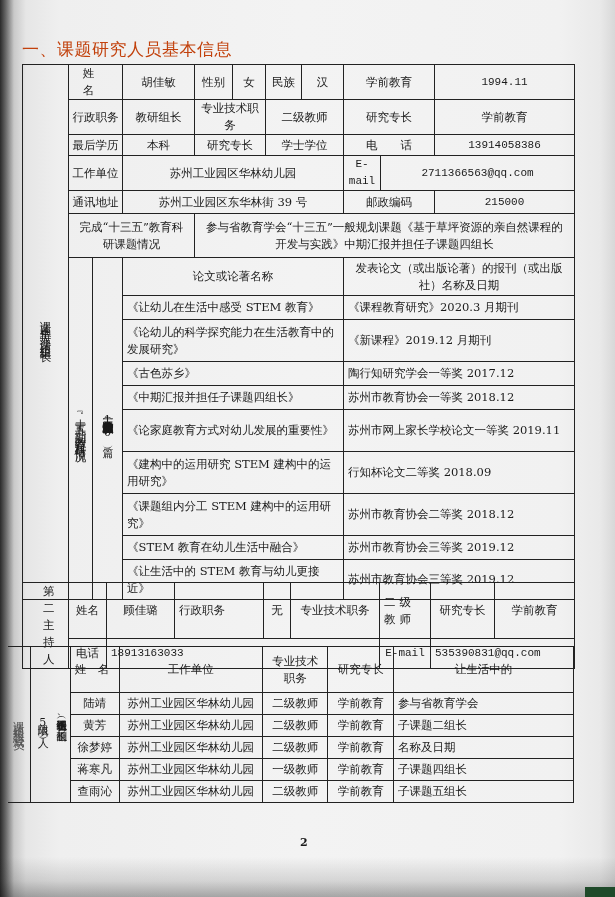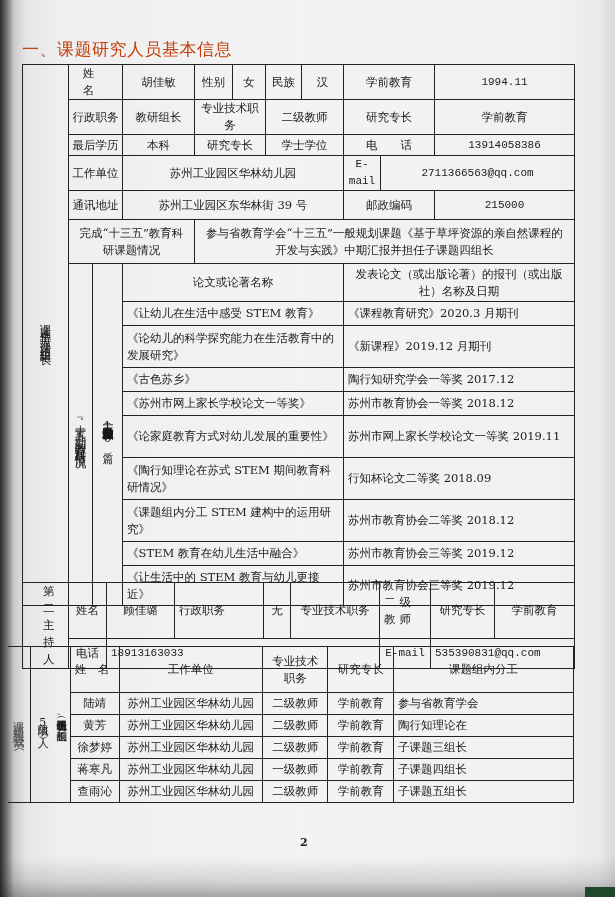--- a/index.html
+++ b/index.html
@@ -82,21 +82,21 @@
     <td colspan="2">学士学位</td>
     <td colspan="2">电　　话</td>
     <td colspan="2" class="mono">13914058386</td>
   </tr>
   <tr style="height:21px">
     <td colspan="2">工作单位</td>
     <td colspan="6">苏州工业园区华林幼儿园</td>
     <td class="mono">E-mail</td>
     <td colspan="3" class="mono">2711366563@qq.com</td>
   </tr>
-  <tr style="height:29px">
+  <tr style="height:23px">
     <td colspan="2">通讯地址</td>
     <td colspan="6">苏州工业园区东华林街 39 号</td>
     <td colspan="2">邮政编码</td>
     <td colspan="2" class="mono">215000</td>
   </tr>
   <tr style="height:44px">
     <td colspan="4" style="padding:0 10px;">完成“十三五”教育科研课题情况</td>
     <td colspan="8" style="padding:0 6px;">参与省教育学会“十三五”一般规划课题《基于草坪资源的亲自然课程的开发与实践》中期汇报并担任子课题四组长</td>
   </tr>
   <tr style="height:38px">
@@ -115,29 +115,29 @@
   </tr>
   <tr style="height:42px">
     <td colspan="6" class="left">《论幼儿的科学探究能力在生活教育中的发展研究》</td>
     <td colspan="4" class="left">《新课程》2019.12 月期刊</td>
   </tr>
   <tr style="height:24px">
     <td colspan="6" class="left">《古色苏乡》</td>
     <td colspan="4" class="left">陶行知研究学会一等奖 2017.12</td>
   </tr>
   <tr style="height:24px">
-    <td colspan="6" class="left">《苏州市网上家长学校论文一等奖》</td>
+    <td colspan="6" class="left">《中期汇报并担任子课题四组长》</td>
     <td colspan="4" class="left">苏州市教育协会一等奖 2018.12</td>
   </tr>
   <tr style="height:42px">
     <td colspan="6" class="left">《论家庭教育方式对幼儿发展的重要性》</td>
     <td colspan="4" class="left">苏州市网上家长学校论文一等奖 2019.11</td>
   </tr>
   <tr style="height:42px">
-    <td colspan="6" class="left">《陶行知理论在苏式 STEM 期间教育科研情况》</td>
+    <td colspan="6" class="left">《建构中的运用研究 STEM 建构中的运用研究》</td>
     <td colspan="4" class="left">行知杯论文二等奖 2018.09</td>
   </tr>
   <tr style="height:42px">
     <td colspan="6" class="left">《课题组内分工 STEM 建构中的运用研究》</td>
     <td colspan="4" class="left">苏州市教育协会二等奖 2018.12</td>
   </tr>
   <tr style="height:24px">
     <td colspan="6" class="left">《STEM 教育在幼儿生活中融合》</td>
     <td colspan="4" class="left">苏州市教育协会三等奖 2019.12</td>
   </tr>
@@ -200,42 +200,42 @@
     <td rowspan="6" style="border-left:none; border-right:none;">
       <span class="vert-tight">限填5人）</span>
     </td>
     <td rowspan="6" style="border-left:none; padding:0;">
       <span class="vert-tight" style="font-size:10.5px; line-height:12px;">（不含课题组组长、副组长：</span>
     </td>
     <td class="left">姓　名</td>
     <td>工作单位</td>
     <td style="padding:0 6px;">专业技术职务</td>
     <td>研究专长</td>
-    <td>课题组内分工</td>
+    <td>让生活中的</td>
   </tr>
   <tr style="height:22px">
     <td>陆靖</td>
     <td>苏州工业园区华林幼儿园</td>
     <td>二级教师</td>
     <td>学前教育</td>
     <td class="left">参与省教育学会</td>
   </tr>
   <tr style="height:22px">
     <td>黄芳</td>
     <td>苏州工业园区华林幼儿园</td>
     <td>二级教师</td>
     <td>学前教育</td>
-    <td class="left">陶行知理论在</td>
+    <td class="left">子课题二组长</td>
   </tr>
   <tr style="height:22px">
     <td>徐梦婷</td>
     <td>苏州工业园区华林幼儿园</td>
     <td>二级教师</td>
     <td>学前教育</td>
-    <td class="left">子课题三组长</td>
+    <td class="left">名称及日期</td>
   </tr>
   <tr style="height:22px">
     <td>蒋寒凡</td>
     <td>苏州工业园区华林幼儿园</td>
     <td>一级教师</td>
     <td>学前教育</td>
     <td class="left">子课题四组长</td>
   </tr>
   <tr style="height:22px">
     <td>查雨沁</td>

